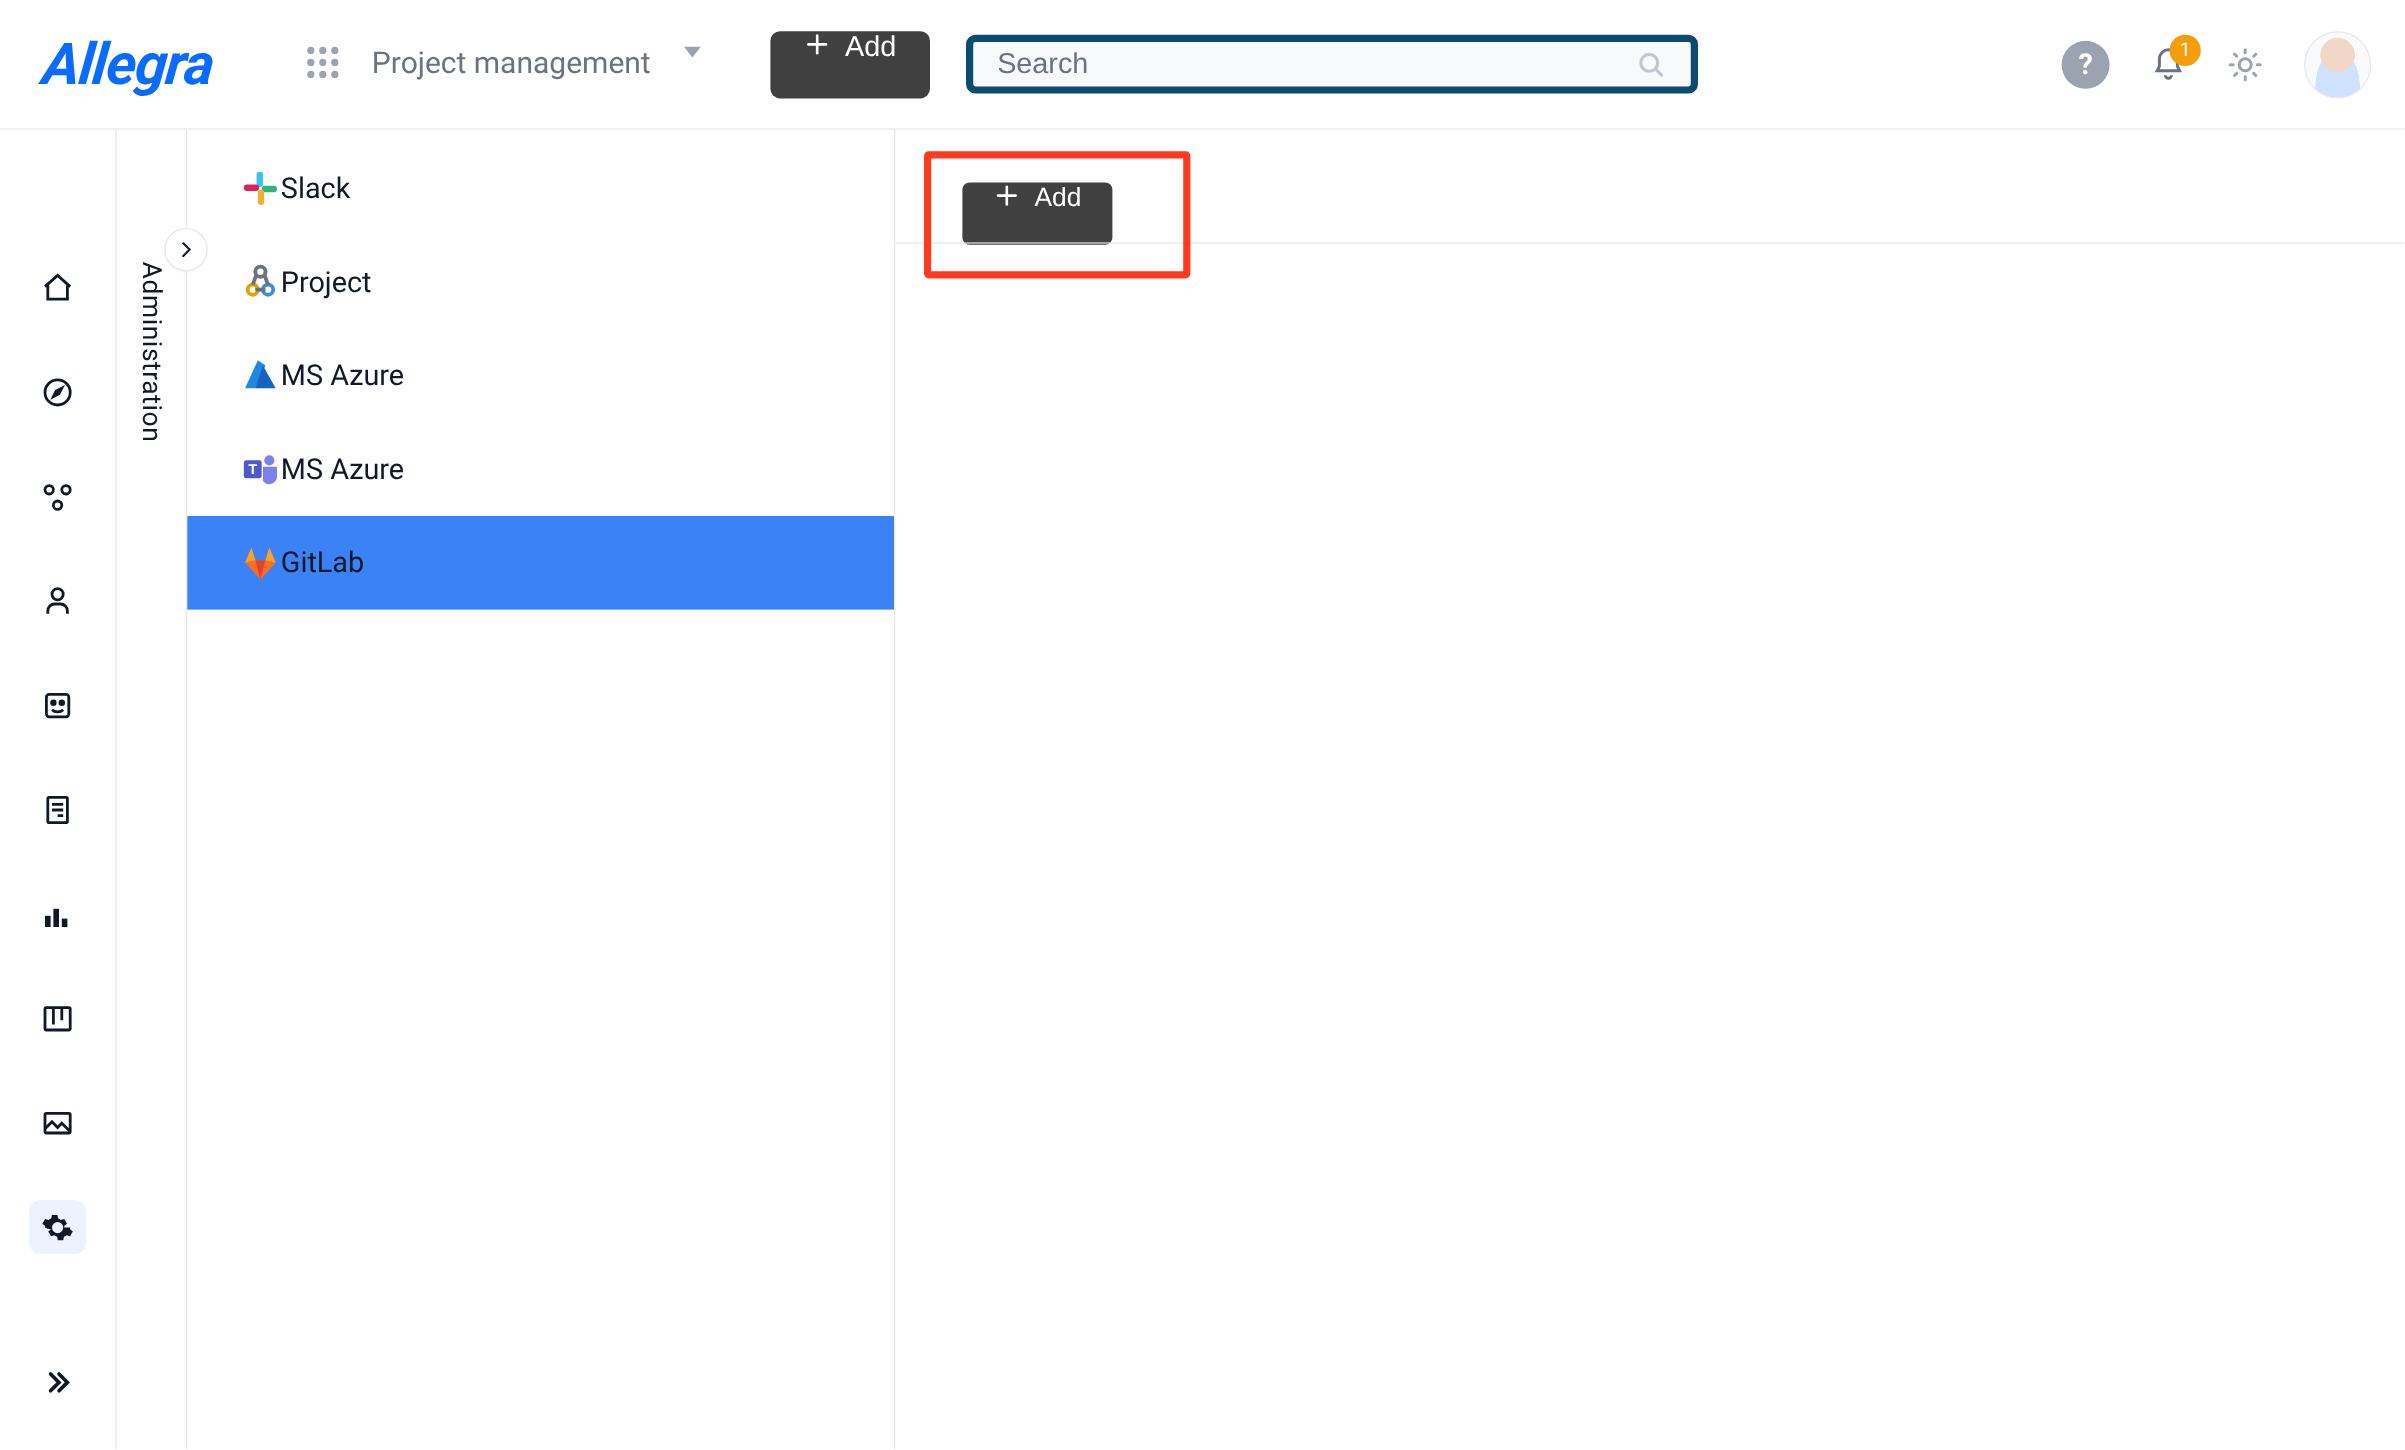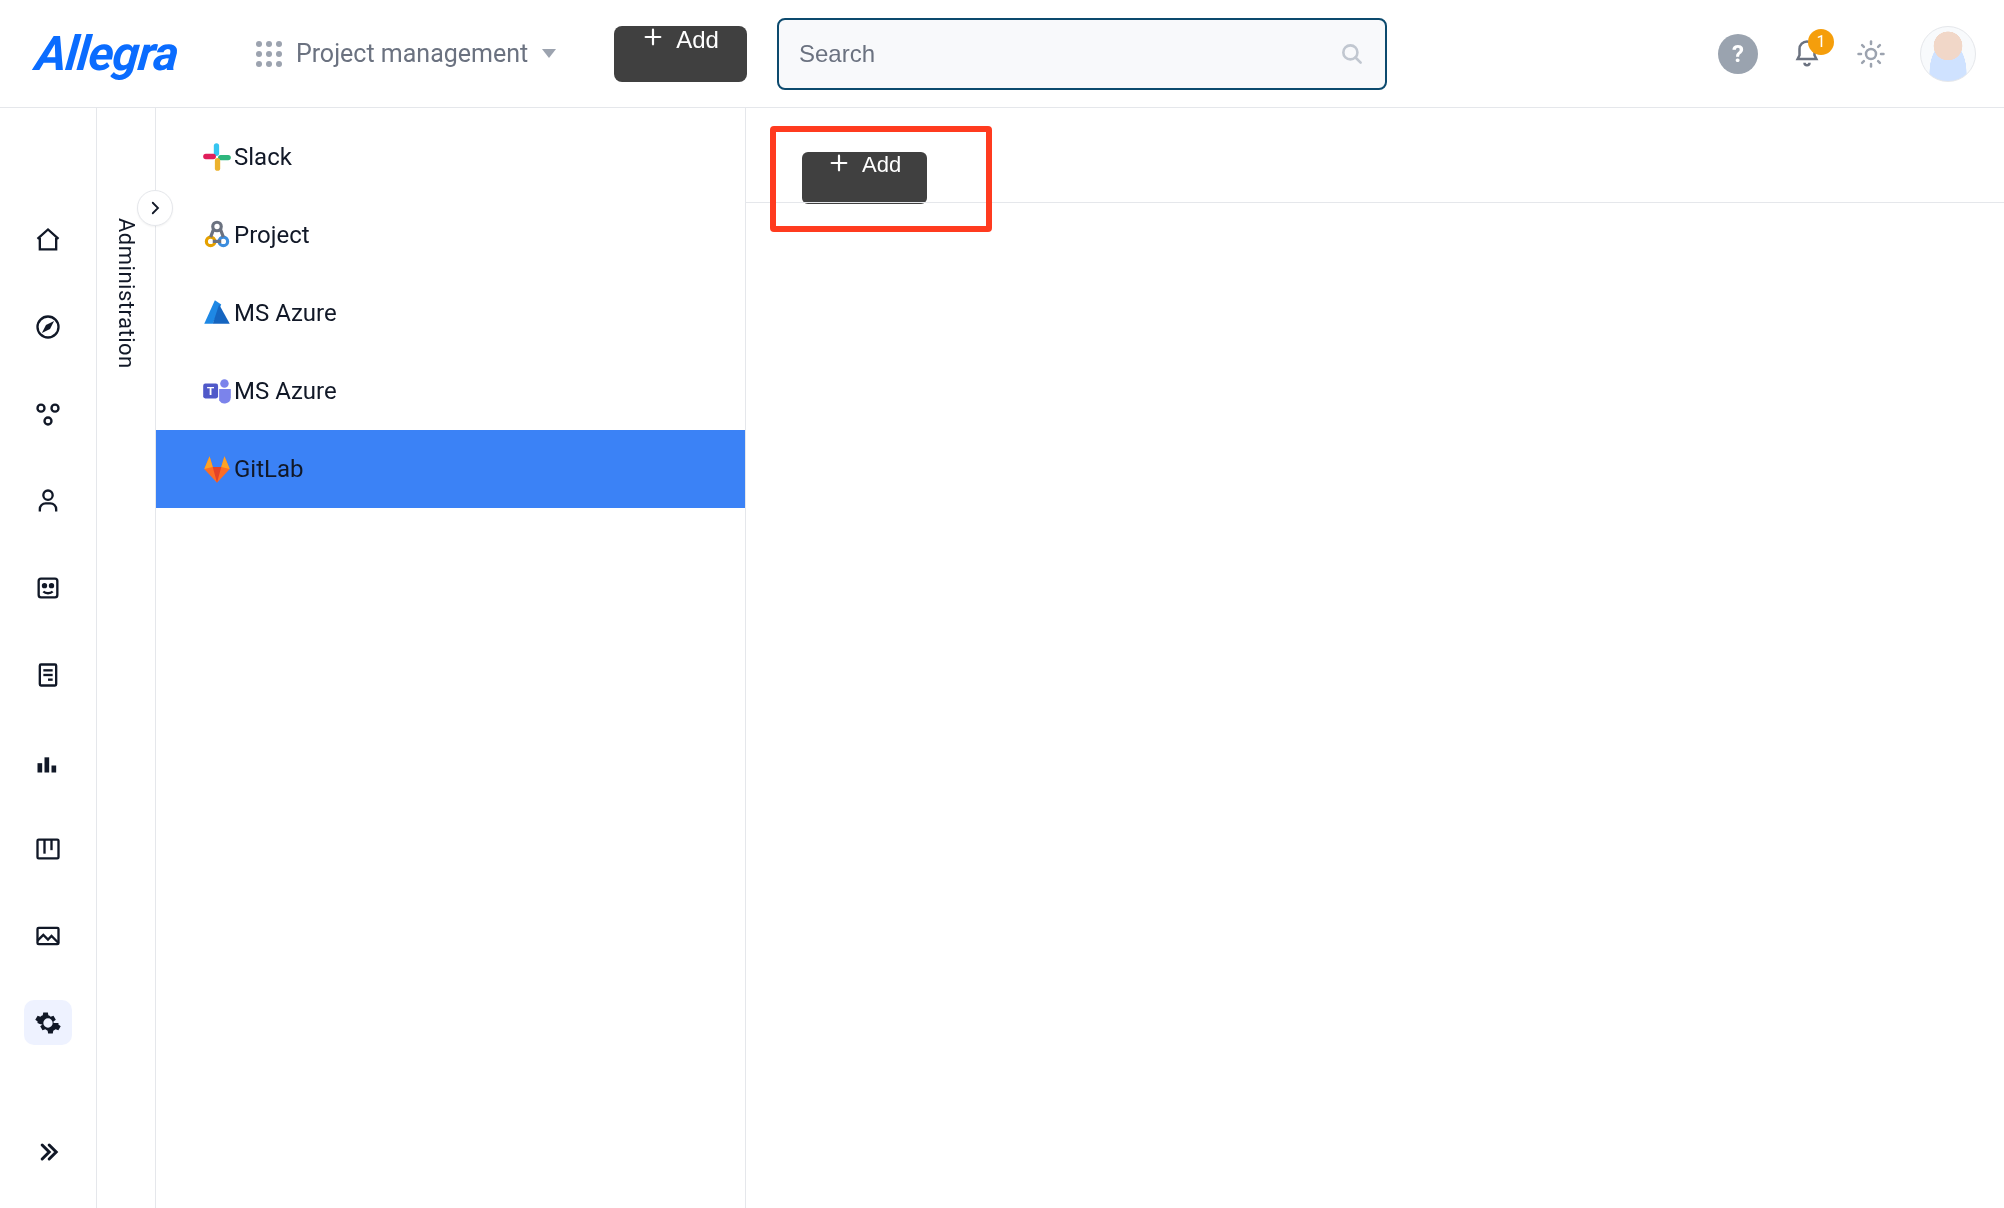--- a/index.html
+++ b/index.html
@@ -24,22 +24,21 @@
     font-size: 48px;
     font-weight: 700;
     color: #0a6cff;
     letter-spacing: -1px;
     font-style: italic;
     margin-right: 60px;
   }
   .logo .first-letter { display:inline-block; transform: skewX(-6deg); }
   .ws-switcher {
     display: flex;
-    align-items: center;
-    gap: 14px;
+    gap: 28px;
     color: #6b7280;
     font-size: 25px;
     cursor: pointer;
     margin-right: 40px;
   }
   .grid-dots {
     display: grid;
     grid-template-columns: repeat(3, 6px);
     grid-template-rows: repeat(3, 6px);
     gap: 4px;
@@ -61,23 +60,23 @@
     height: 56px;
     padding: 0 28px;
     font-size: 24px;
     font-weight: 500;
     cursor: pointer;
   }
   .btn-primary svg { width:22px; height:22px; }
   .search-wrap {
     flex: 1;
     max-width: 610px;
-    height: 72px;
+    height: 49px;
     background: #f8f9fb;
-    border: 2px solid #0c4a6e;
+    border: 6px solid #0c4a6e;
     border-radius: 8px;
     display: flex;
     align-items: center;
     padding: 0 20px;
     margin-left: 12px;
     gap: 44px;
   }
   .search-wrap input {
     flex: 1;
     border: none;

